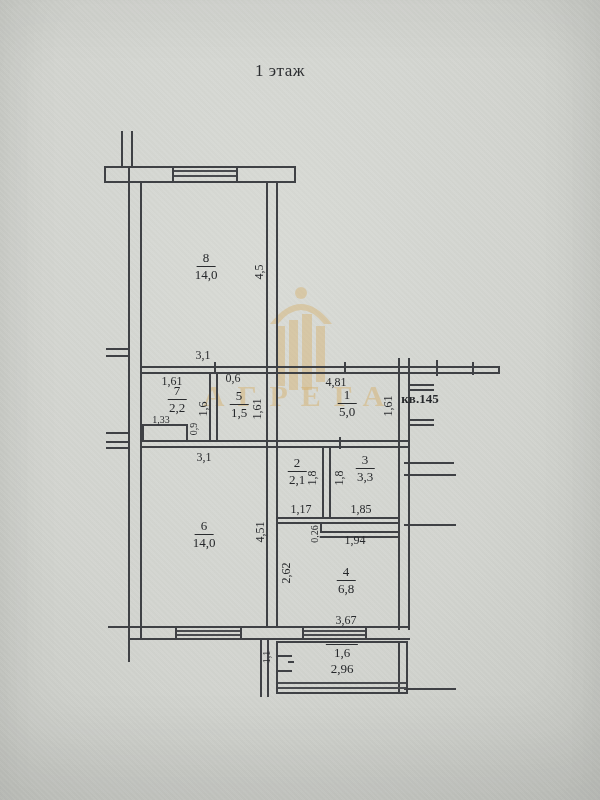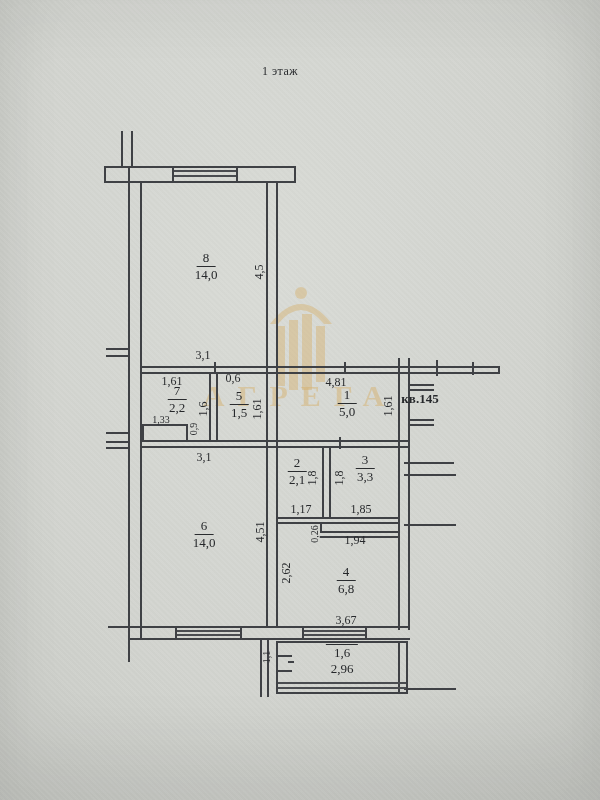--- a/index.html
+++ b/index.html
@@ -7,21 +7,21 @@
     position:relative;width:600px;height:800px;overflow:hidden;
     background:
       repeating-linear-gradient(45deg, rgba(0,0,0,0.015) 0 2px, rgba(255,255,255,0.01) 2px 4px),
       radial-gradient(ellipse at 45% 35%, #dadcd7 0%, #d3d5d0 55%, #c6c8c3 100%);
     box-shadow: inset 0 -50px 70px rgba(0,0,0,0.07), inset 0 30px 50px rgba(0,0,0,0.03);
     font-family:"Liberation Serif", serif;
     color:#25272a;
   }
   .title,.scale{
     position:absolute;transform:translate(-50%,-50%);
-    font-size:12px;letter-spacing:.5px;color:#2b2d30;white-space:nowrap;
+    font-size:17px;letter-spacing:.5px;color:#2b2d30;white-space:nowrap;
   }
   
   .seg{position:absolute;background:#3f4145;}
   .seg.n{background:#4a4c50;}
   .seg.t{background:#3f4145;}
   .box{position:absolute;background:transparent;border:2px solid #3f4145;box-sizing:border-box;}
   
   .lbl{
     position:absolute;transform:translate(-50%,-50%);
     font-size:12px;white-space:nowrap;color:#27292c;

